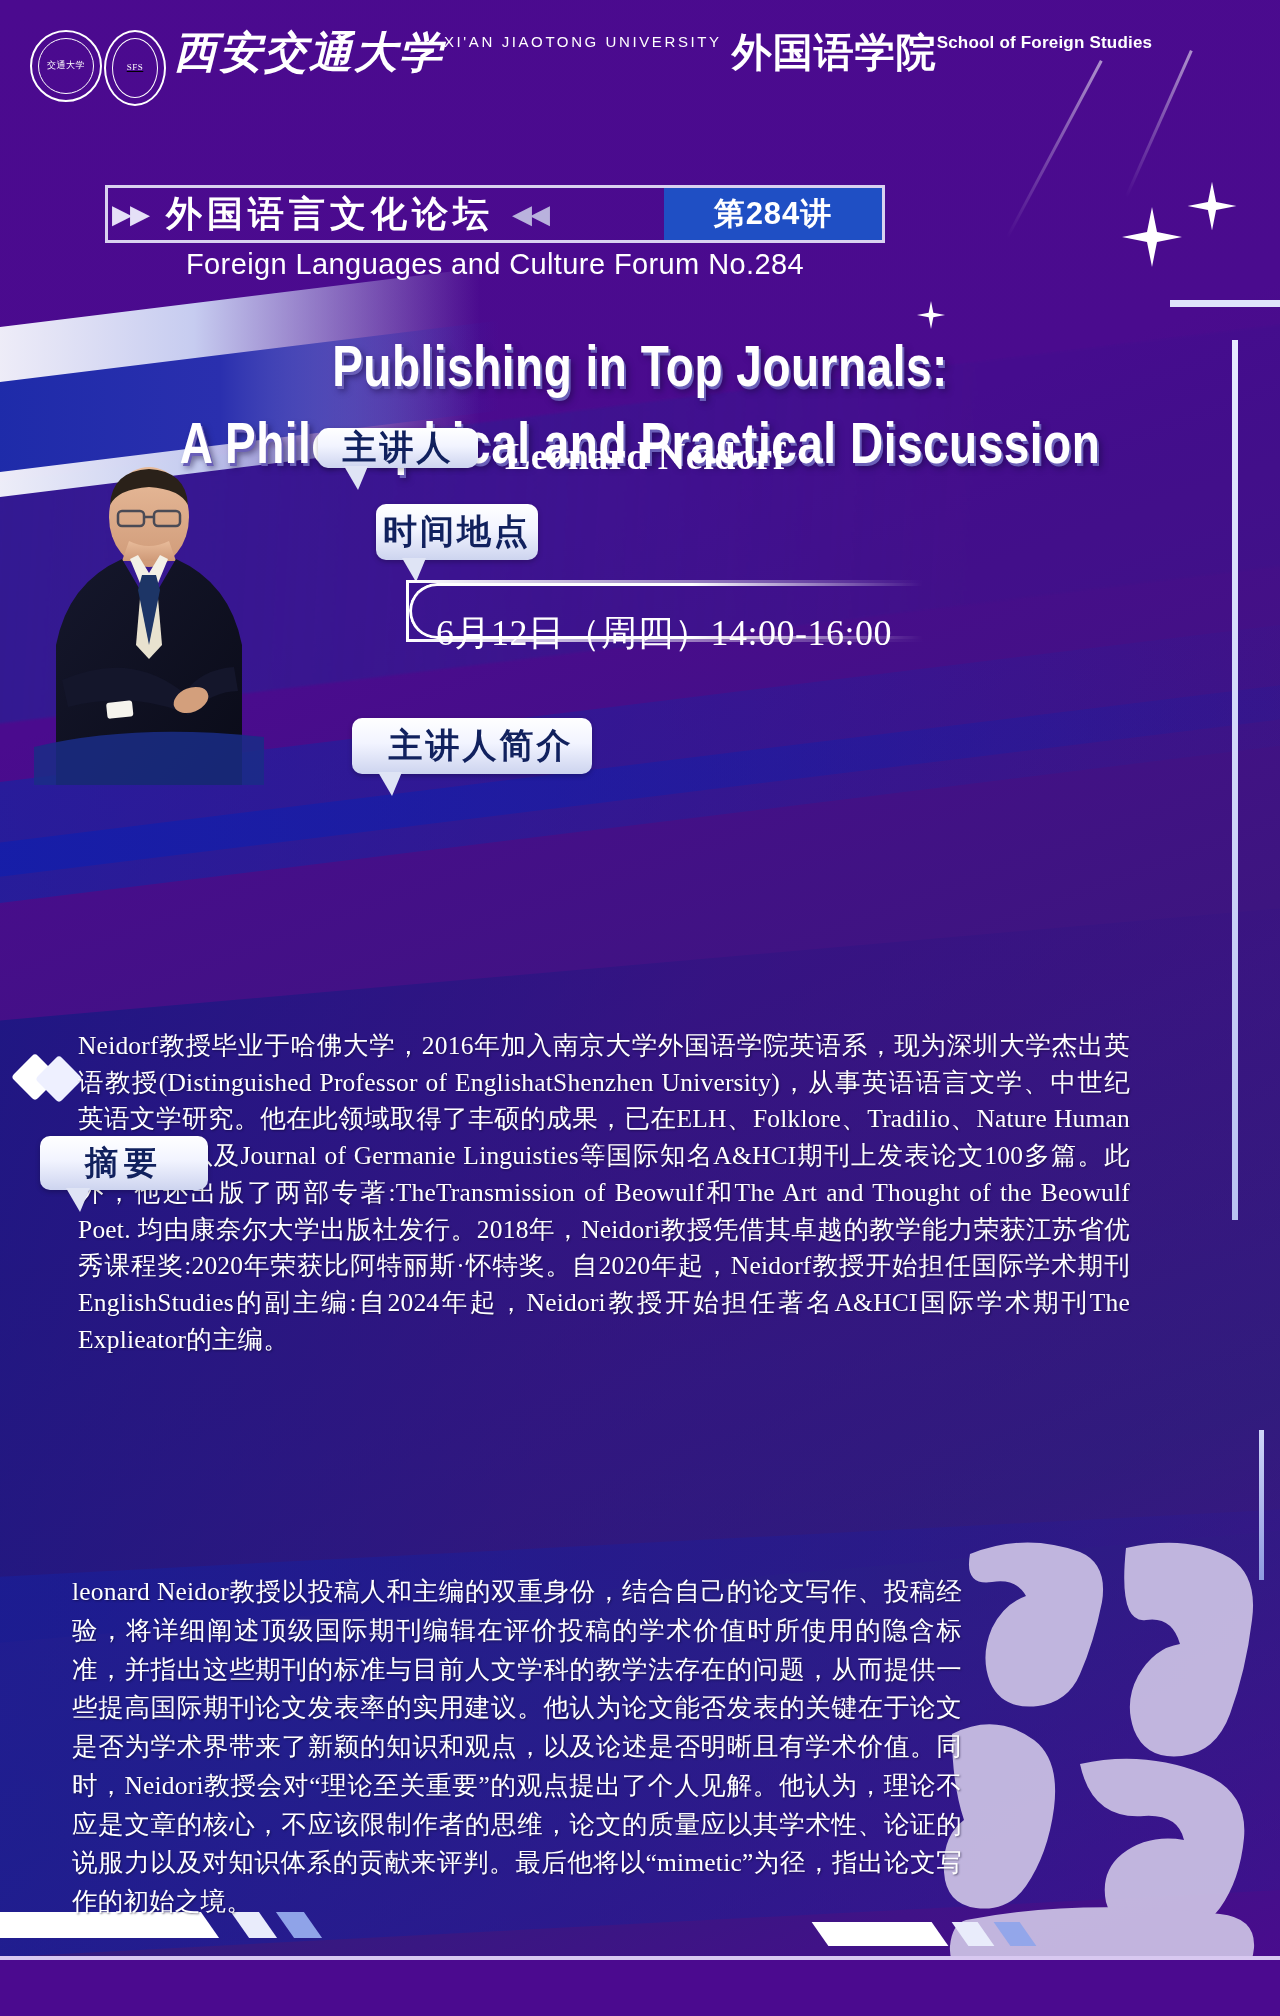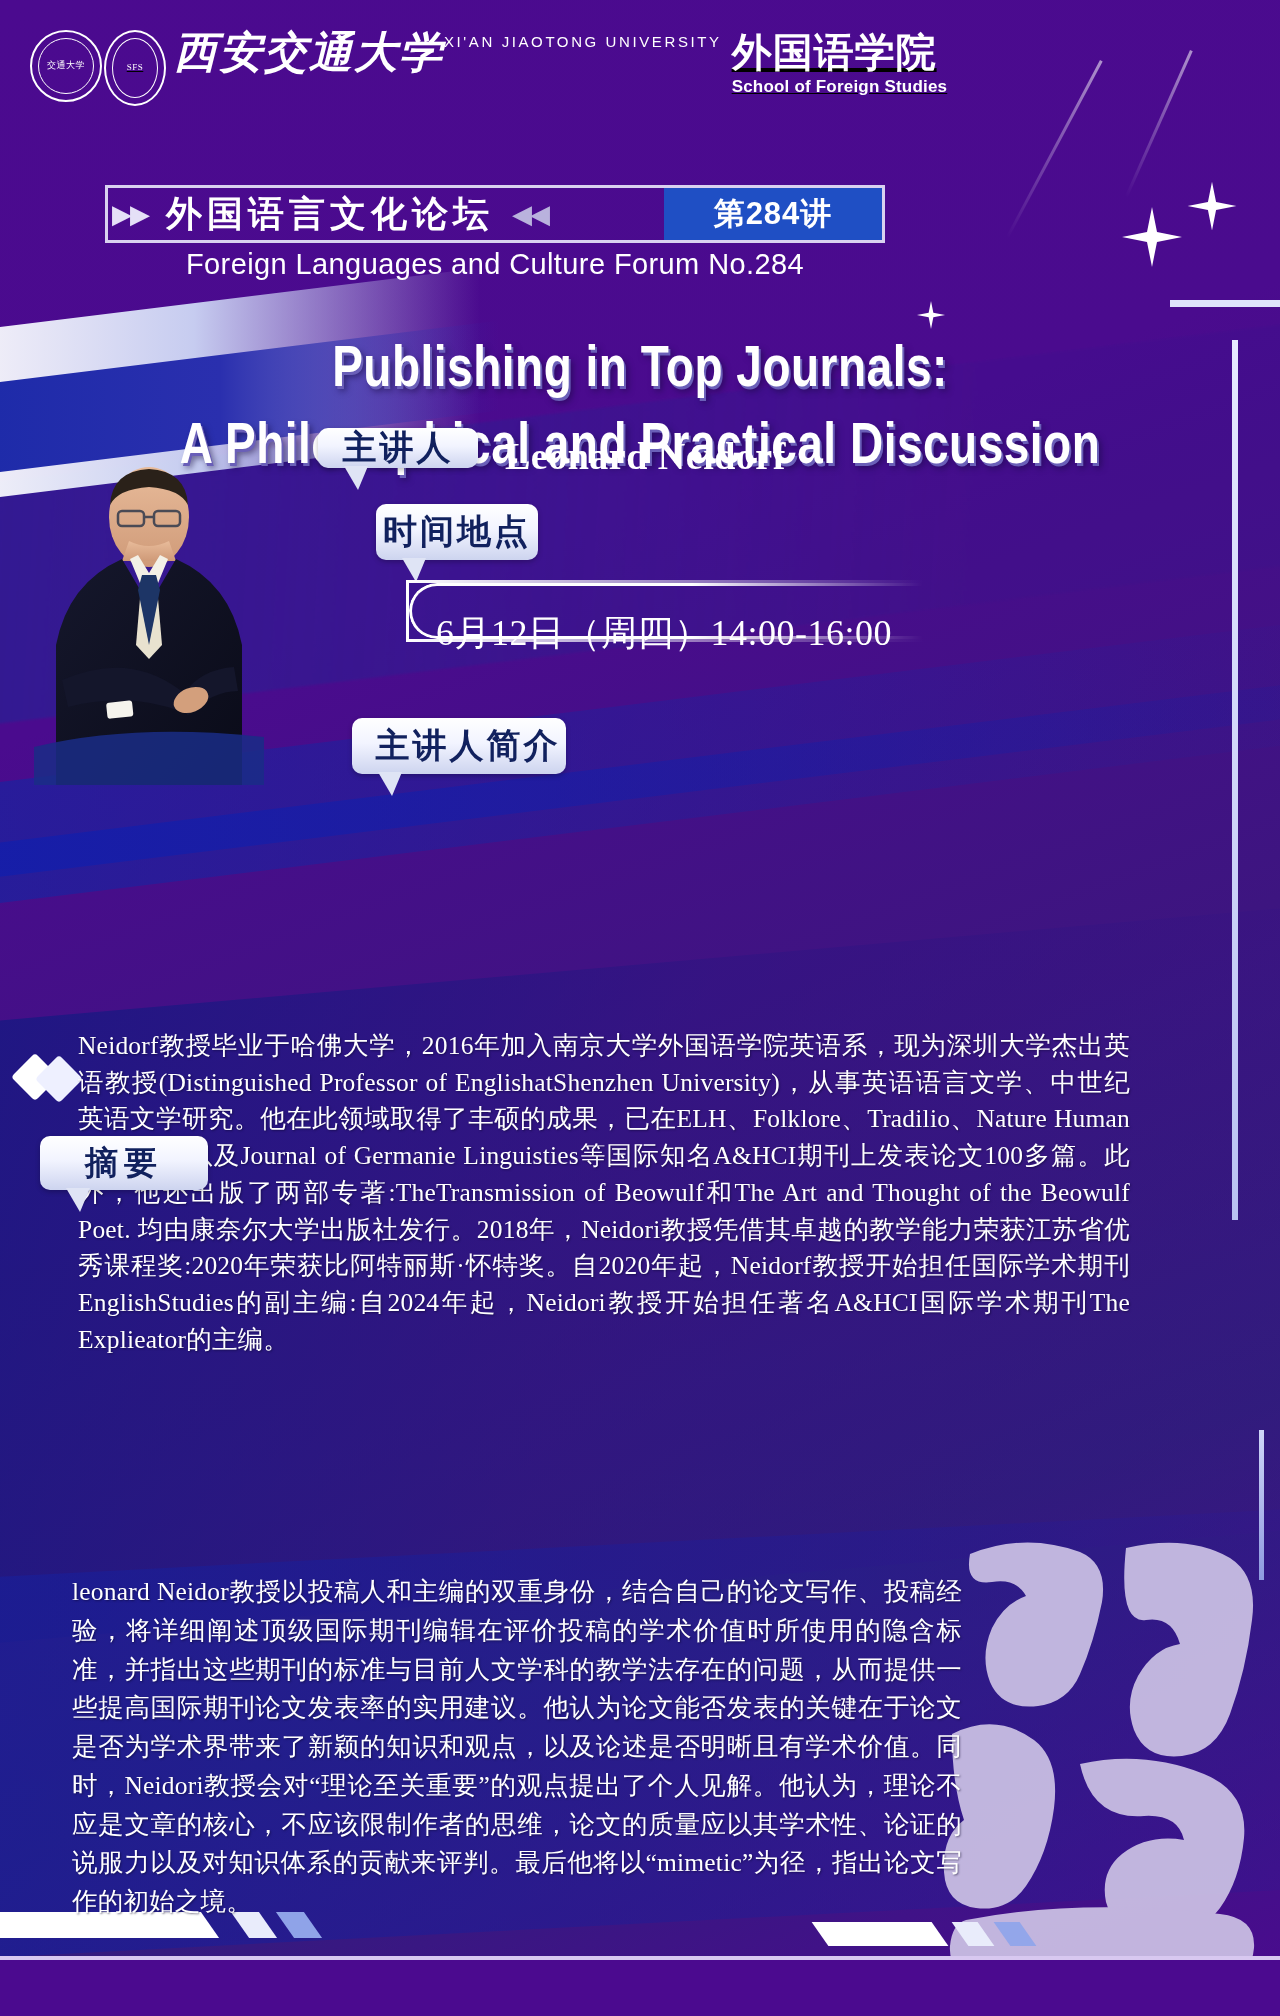--- a/index.html
+++ b/index.html
@@ -123,21 +123,21 @@
   .seal-logo2{ width:62px; height:76px; border-radius:50%;text-decoration:underline; }
   .uni-name{ display:flex; flex-direction:row; margin-left:6px; }
   .uni-cn{
     font-size:43px; color:#fff; font-weight:700; letter-spacing:2px; line-height:1.05;
     font-family:"Liberation Serif", serif; font-style:italic;
   }
   .uni-en{
     font-size:15px; color:#fff; letter-spacing:2.6px; margin-top:3px;
     font-family:"Liberation Sans", sans-serif;
   }
-  .school-name{ display:flex; flex-direction:column; margin-left:8px;text-decoration:underline; }
+  .school-name{ display:flex; margin-left:8px; }
   .school-cn{ font-size:40px; color:#fff; font-weight:700; letter-spacing:1px; line-height:1.1; }
   .school-en{ font-size:17px; color:#fff; font-weight:700; letter-spacing:.2px; margin-top:3px; }
 
   
   .forum-banner{
     position:absolute; left:105px; top:185px; width:780px; height:58px;
     border:3px solid #d9d2f0; display:flex; align-items:center; z-index:5;
   }
   .tri{ color:#e5e0f7; font-size:26px; letter-spacing:-2px; margin:0 4px; }
   .tri.dim{ color:#b9b2dd; }
@@ -179,21 +179,21 @@
     font-family:"Liberation Serif", serif;
     box-shadow:0 2px 5px rgba(0,0,0,.25);
   }
   .bubble::after{
     content:""; position:absolute; left:26px; bottom:-22px;
     border-left:14px solid transparent; border-right:10px solid transparent;
     border-top:24px solid #dfe4f5;
   }
   .b-speaker{ left:318px; top:428px; width:160px; height:40px; font-size:34px; letter-spacing:3px; }
   .b-time{    left:376px; top:504px; width:162px; height:56px; font-size:34px; letter-spacing:3px; }
-  .b-bio{     left:352px; top:718px; width:214px; height:56px; font-size:34px; letter-spacing:3px;padding-left:18px; }
+  .b-bio{     left:352px; top:718px; width:240px; height:56px; font-size:34px; letter-spacing:3px;padding-left:18px; }
   .b-abs{     left:40px;  top:1136px; width:168px; height:54px; font-size:33px; letter-spacing:6px; }
 
   .speaker-name{
     position:absolute; left:505px; top:434px; z-index:6;
     color:#ffffff; font-size:38px; font-weight:700;
     font-family:"Liberation Serif", serif; letter-spacing:.5px;
   }
   .pill{
     position:absolute; z-index:6; display:flex; align-items:center;
     border:3px solid transparent;

